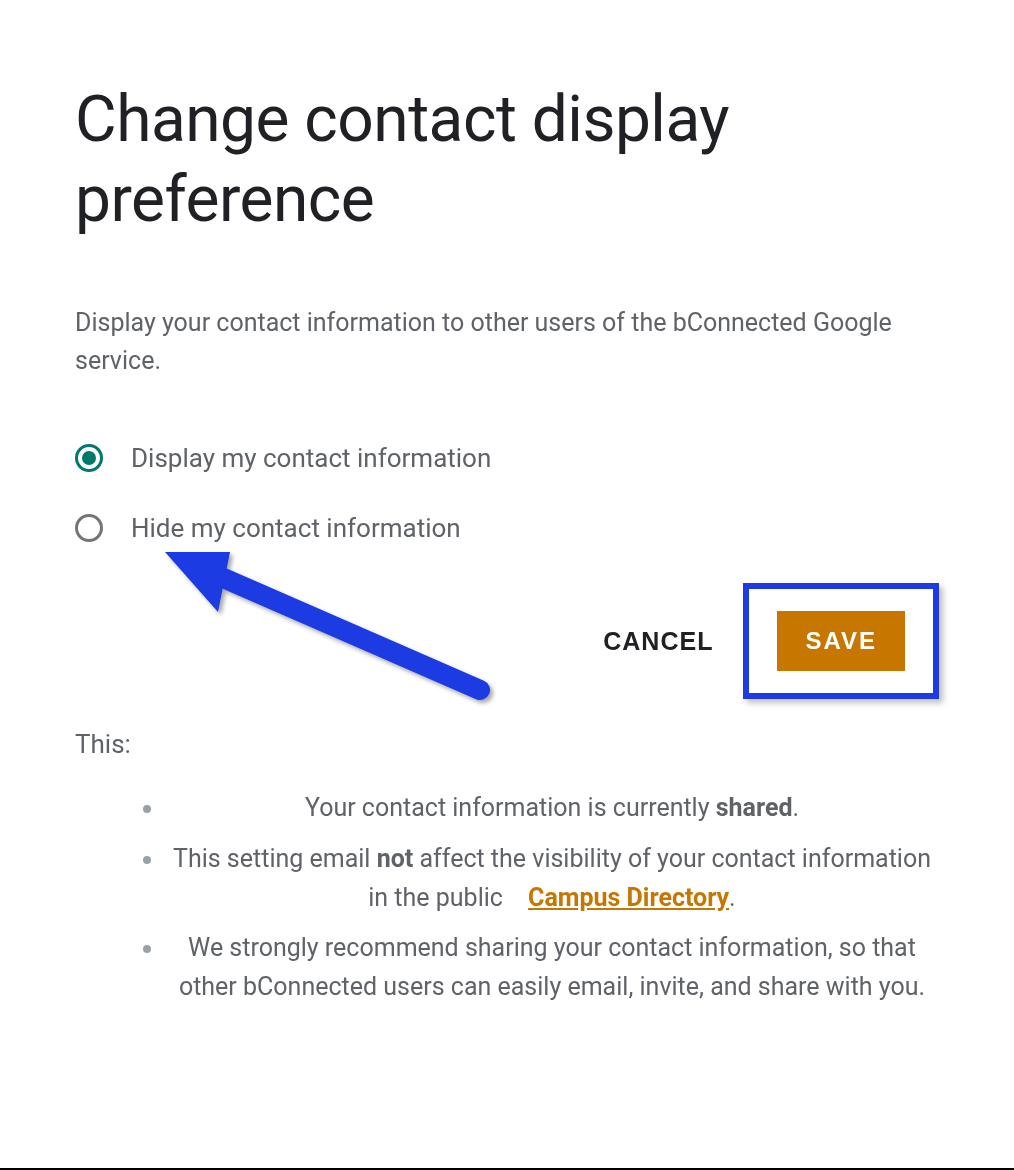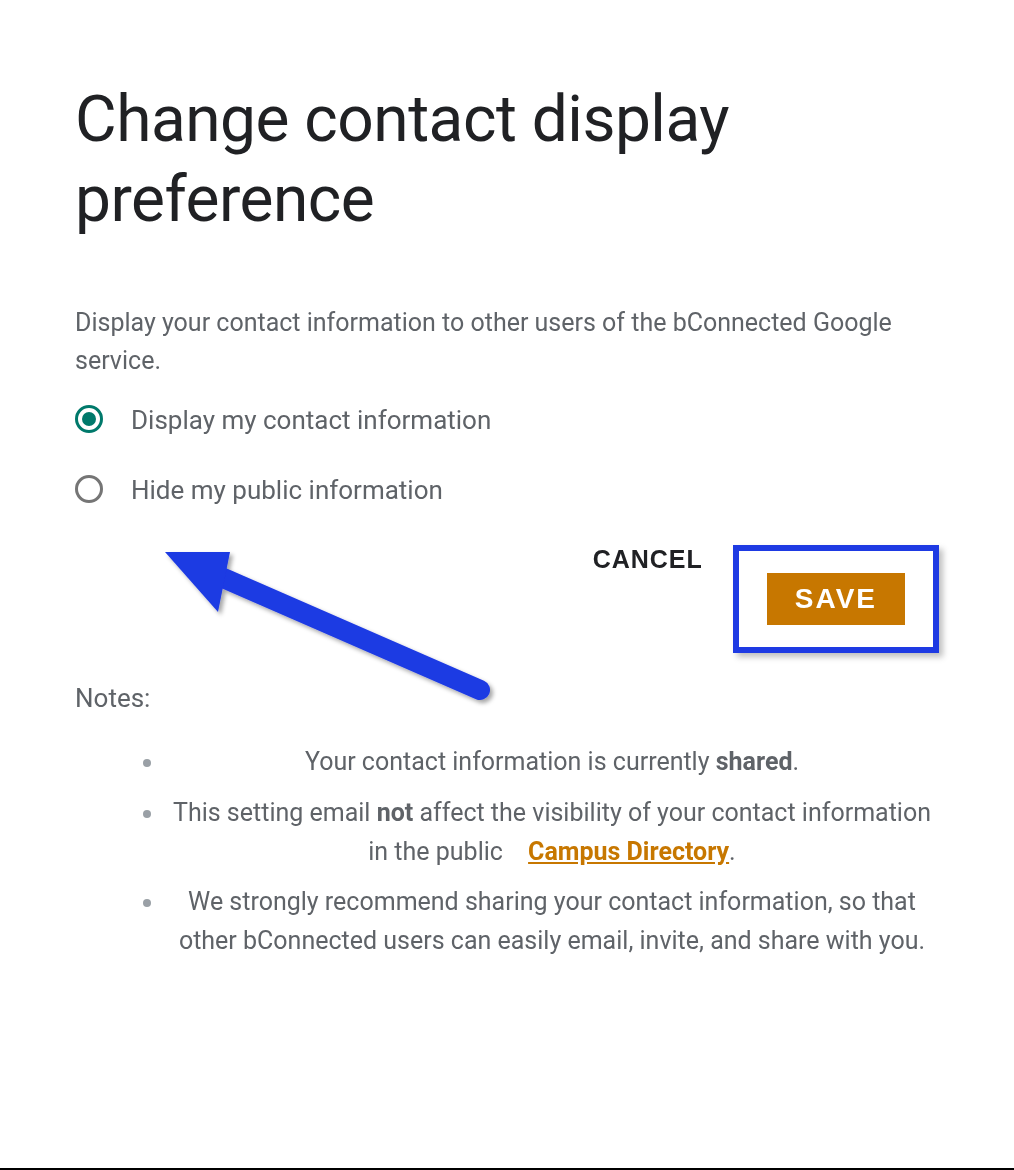--- a/index.html
+++ b/index.html
@@ -18,25 +18,26 @@
     font-weight: 400;
     line-height: 1.25;
     color: #202124;
     margin-bottom: 64px;
     letter-spacing: -0.5px;
   }
   .subtitle {
     font-size: 25px;
     color: #5f6368;
     line-height: 1.5;
-    margin-bottom: 26px;
+    margin-bottom: 64px;
   }
   .radio-group { margin-bottom: 40px; }
   .radio-row {
     display: flex;
+    align-items: center;
     gap: 28px;
     margin-bottom: 40px;
     cursor: pointer;
   }
   .radio-circle {
     width: 28px; height: 28px;
     border-radius: 50%;
     display: flex; align-items: center; justify-content: center;
     flex-shrink: 0;
   }
@@ -52,46 +53,46 @@
   .radio-unselected {
     border: 3px solid #757575;
   }
   .radio-label {
     font-size: 26px;
     color: #5f6368;
   }
   .actions {
     display: flex;
     justify-content: flex-end;
-    align-items: flex-start;
+    align-items: center;
     gap: 30px;
     margin-bottom: 30px;
   }
   .cancel-btn {
     font-size: 25px;
     font-weight: 700;
     letter-spacing: 1px;
     color: #202124;
     background: none;
     border: none;
     cursor: pointer;
   }
   .save-highlight {
     border: 6px solid #1e3ae3;
     padding: 22px 28px;
     box-shadow: 4px 4px 6px rgba(0,0,0,0.25);
   }
   .save-btn {
     background: #c77700;
     color: #fff;
-    font-size: 28px;
+    font-size: 24px;
     font-weight: 700;
     letter-spacing: 2px;
     border: none;
-    padding: 10px 28px;
+    padding: 16px 28px;
     cursor: pointer;
   }
   .notes-heading {
     font-size: 26px;
     color: #5f6368;
     margin-bottom: 30px;
   }
   ul.notes {
     list-style: disc;
     padding-left: 90px;
@@ -126,32 +127,32 @@
 
 <p class="subtitle">Display your contact information to other users of the bConnected Google service.</p>
 
 <div class="radio-group">
   <div class="radio-row">
     <span class="radio-circle radio-selected"></span>
     <span class="radio-label">Display my contact information</span>
   </div>
   <div class="radio-row">
     <span class="radio-circle radio-unselected"></span>
-    <span class="radio-label">Hide my public information</span>
+    <span class="radio-label">Hide my contact information</span>
   </div>
 </div>
 
 <div class="actions">
   <button class="cancel-btn">CANCEL</button>
   <div class="save-highlight">
     <button class="save-btn">SAVE</button>
   </div>
 </div>
 
-<p class="notes-heading">Notes:</p>
+<p class="notes-heading">This:</p>
 
 <ul class="notes">
   <li>
     <span>Your contact information is currently </span><span class="bold">shared</span><span>.</span>
   </li>
   <li>
     <span>This setting email </span><span class="bold">not</span><span> affect the visibility of your contact information in the public </span><a href="#" class="campus">Campus Directory</a><span>.</span>
   </li>
   <li>
     <span>We strongly recommend sharing your contact information, so that other bConnected users can easily email, invite, and share with you.</span>

